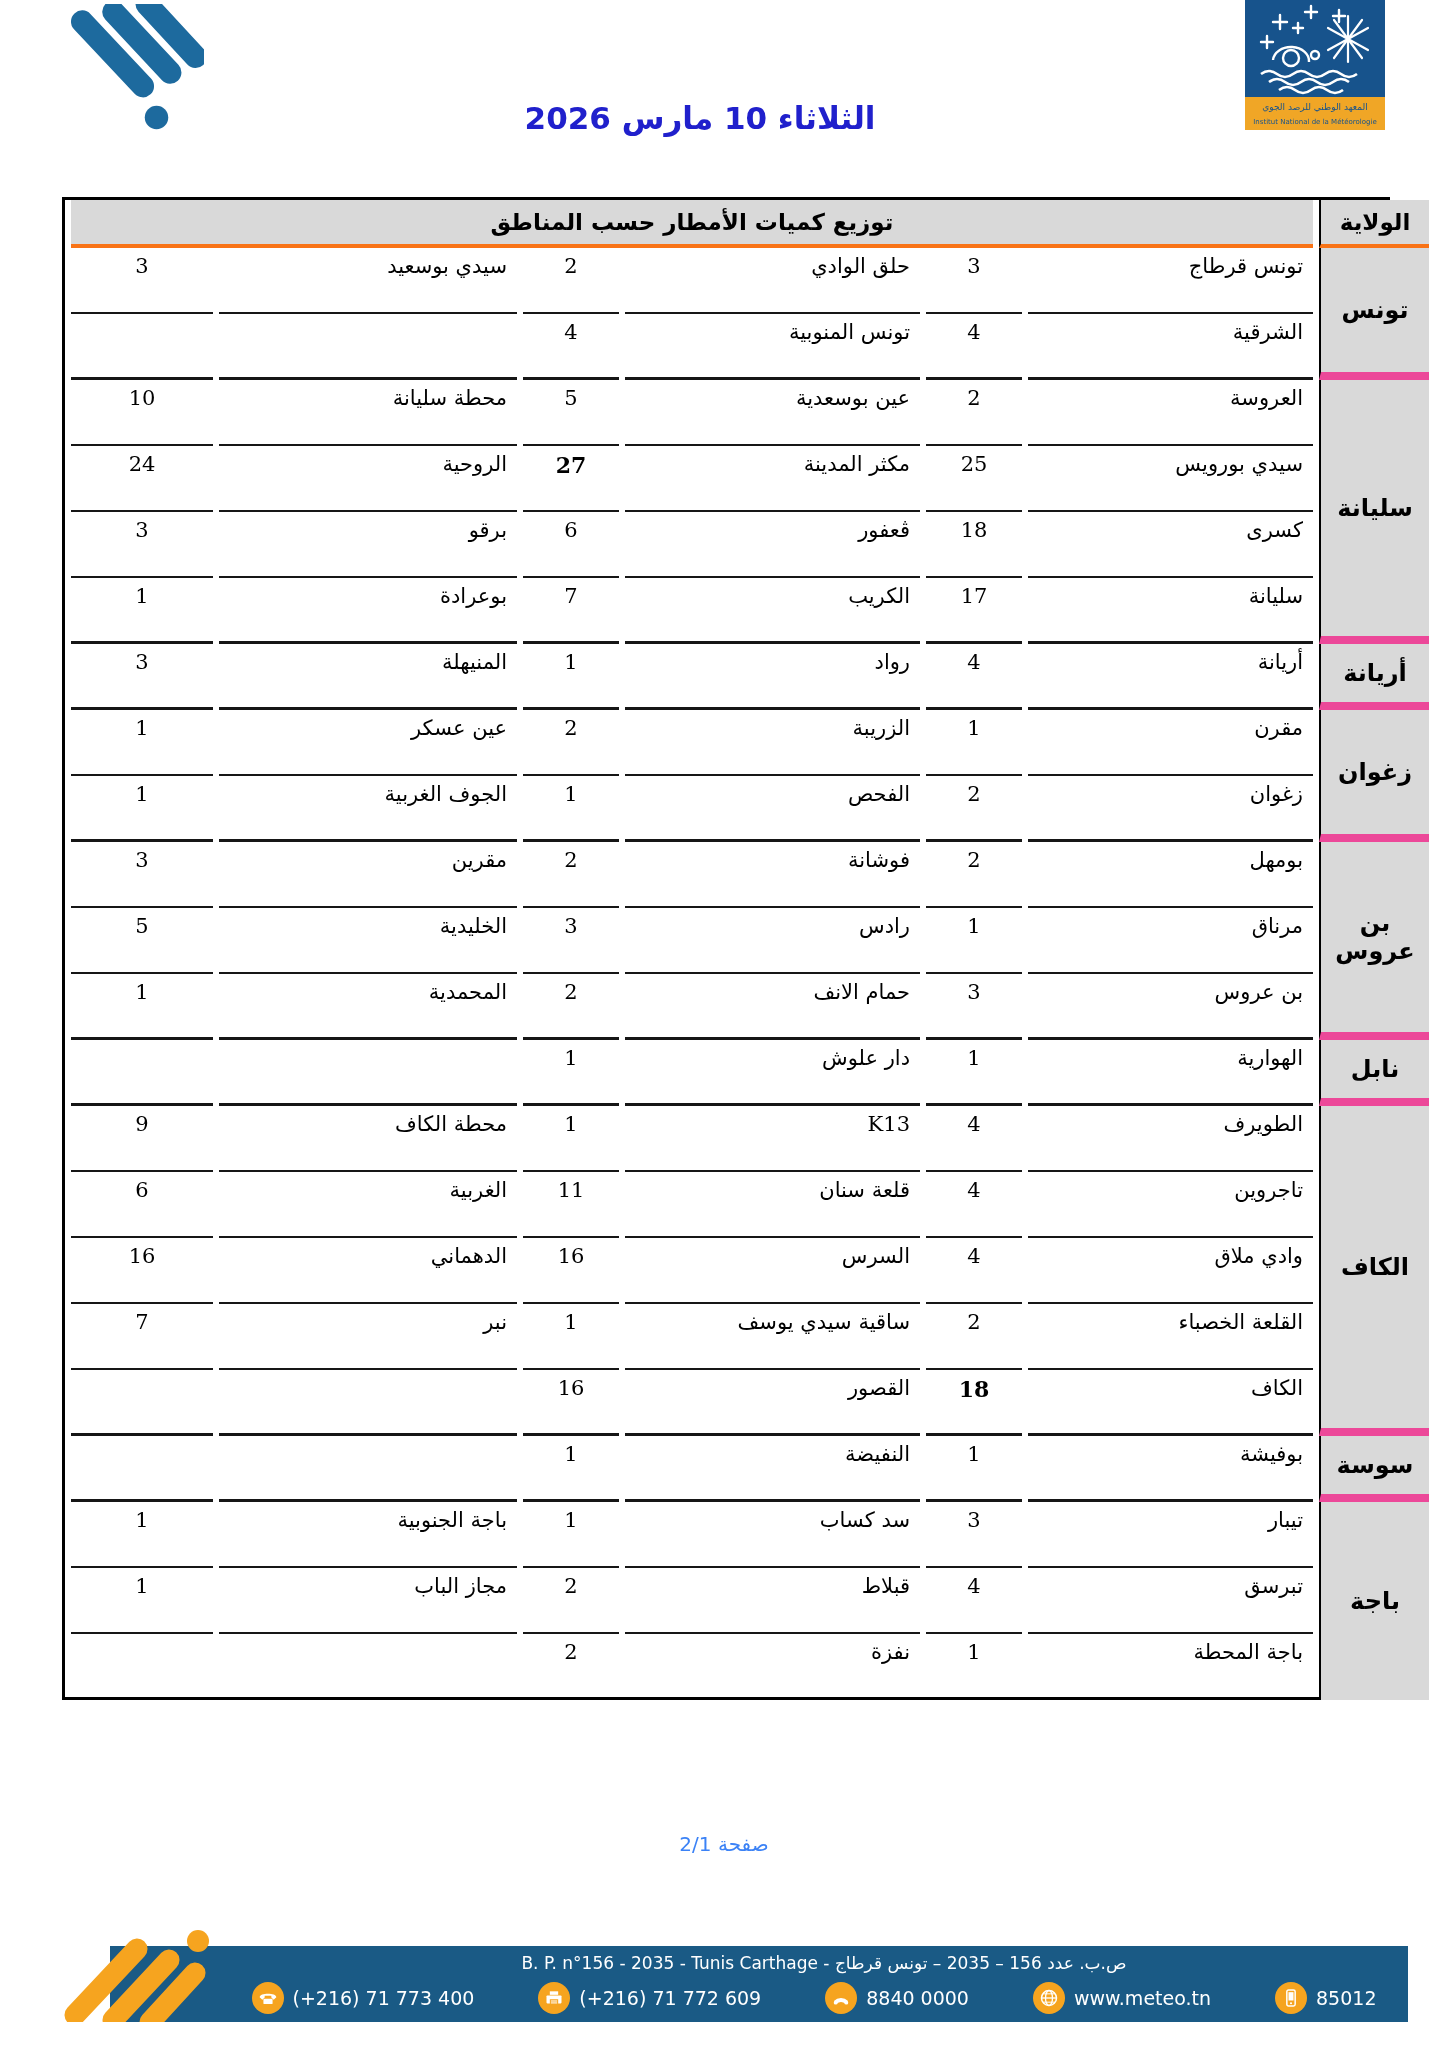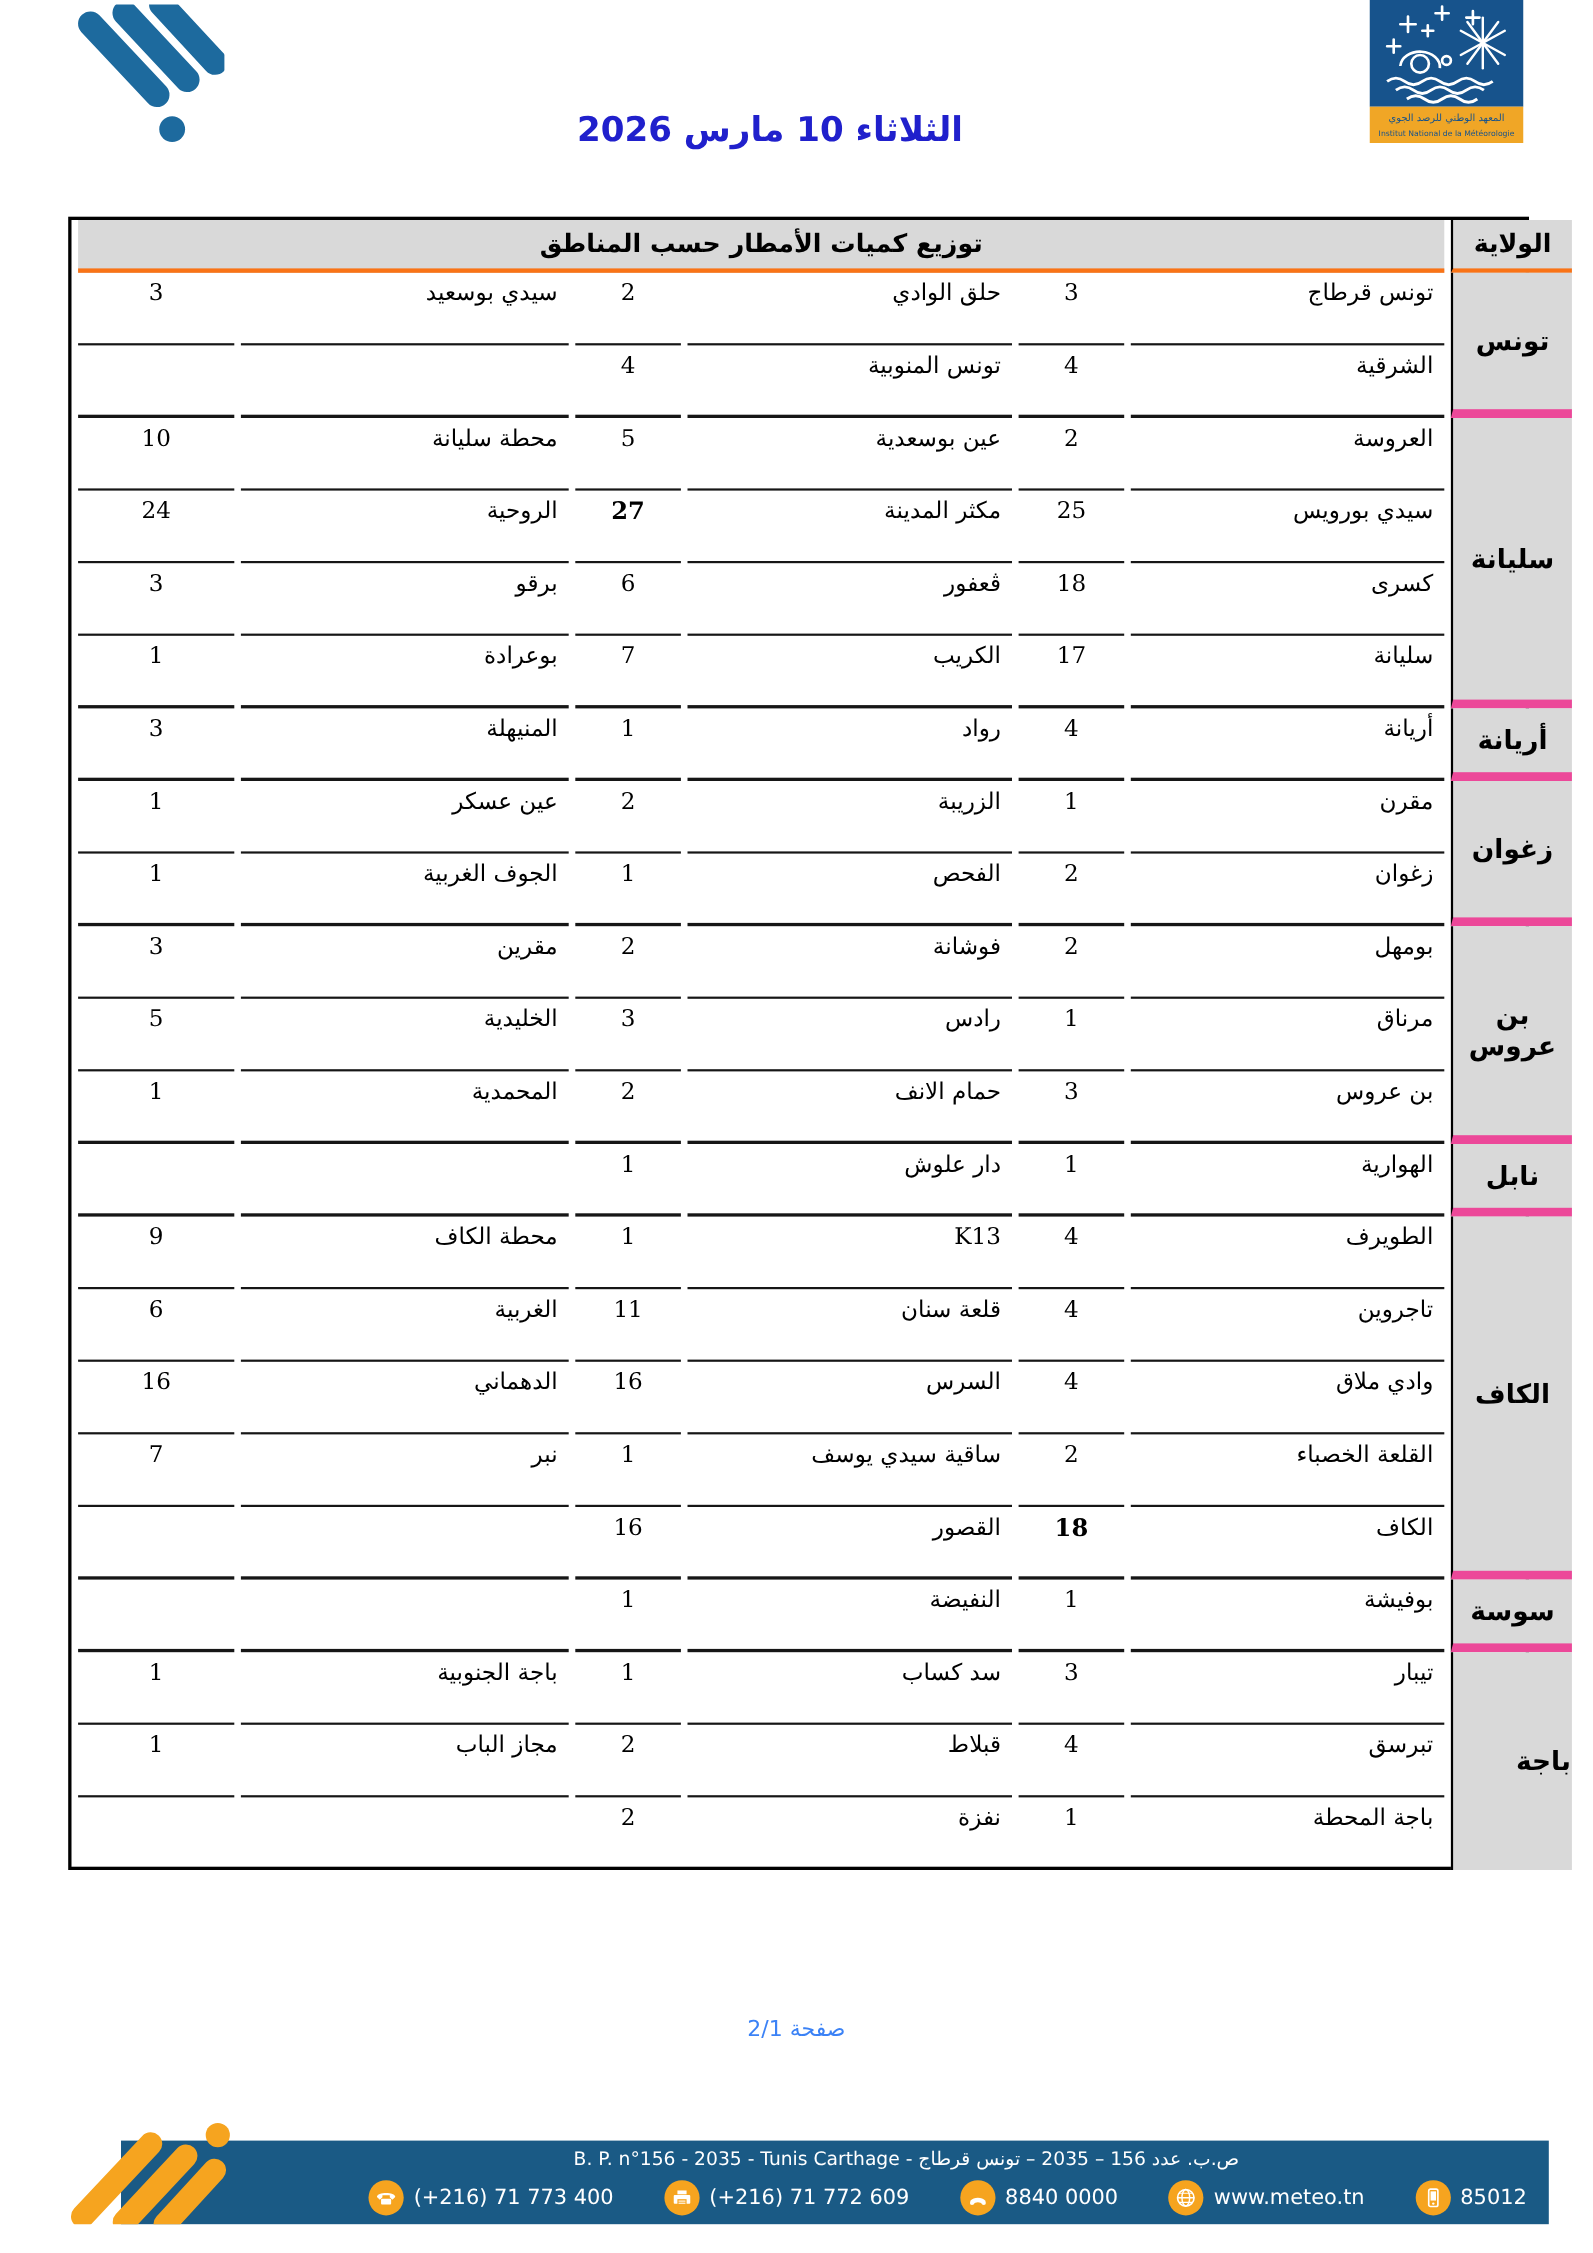--- a/index.html
+++ b/index.html
@@ -24,32 +24,32 @@
   th.govh{border-left:2px solid #000;}
   td{vertical-align:top;overflow:hidden;}
   td.name{font-family:"DejaVu Serif","DejaVu Sans",serif;font-size:21px;text-align:right;
           padding:6px 10px 0 0;border-bottom:2px solid #161616;white-space:nowrap;}
   td.val{font-family:"DejaVu Serif","DejaVu Sans",serif;font-size:21px;text-align:center;
          padding-top:6px;border-bottom:2px solid #161616;}
   td.val.b{font-weight:bold;font-size:22px;}
   td.end{border-bottom-width:3px;}
   td.gov{background:#d9d9d9;border-left:2px solid #000;border-bottom:8px solid #ec4899;
          vertical-align:middle;text-align:center;font-weight:bold;font-size:24px;}
-  td.gov.final{border-bottom:none;text-align:right;}
+  td.gov.final{border-bottom:none;}
   tbody tr:last-child td.name,tbody tr:last-child td.val{border-bottom:none;}
   
   #page-num{position:absolute;left:0;top:1832px;width:1448px;text-align:center;
             font-size:20px;direction:rtl;color:#3b82f6;}
   #footer-bar{position:absolute;left:78px;top:1946px;width:1298px;height:76px;
               background:#1a5a85;margin-left:32px;}
   #footer-stripes{position:absolute;left:55px;top:1925px;width:170px;height:97px;}
   #footer-address{position:absolute;left:140px;right:10px;top:7px;text-align:center;
                   color:#fff;font-size:17px;direction:rtl;white-space:nowrap;}
   #footer-contacts{position:absolute;left:130px;right:20px;top:36px;display:flex;
-                   justify-content:flex-end;gap:46px;align-items:center;}
+                   justify-content:center;gap:64px;align-items:center;}
   .contact{display:flex;align-items:center;gap:9px;color:#fff;font-size:19px;white-space:nowrap;}
   .badge{width:32px;height:32px;border-radius:50%;background:#f6a41f;display:flex;
          align-items:center;justify-content:center;flex:0 0 auto;}
 </style>
 </head>
 <body>
 
 <div id="page">
 
   <svg id="logo-left" viewBox="0 0 140 135">

